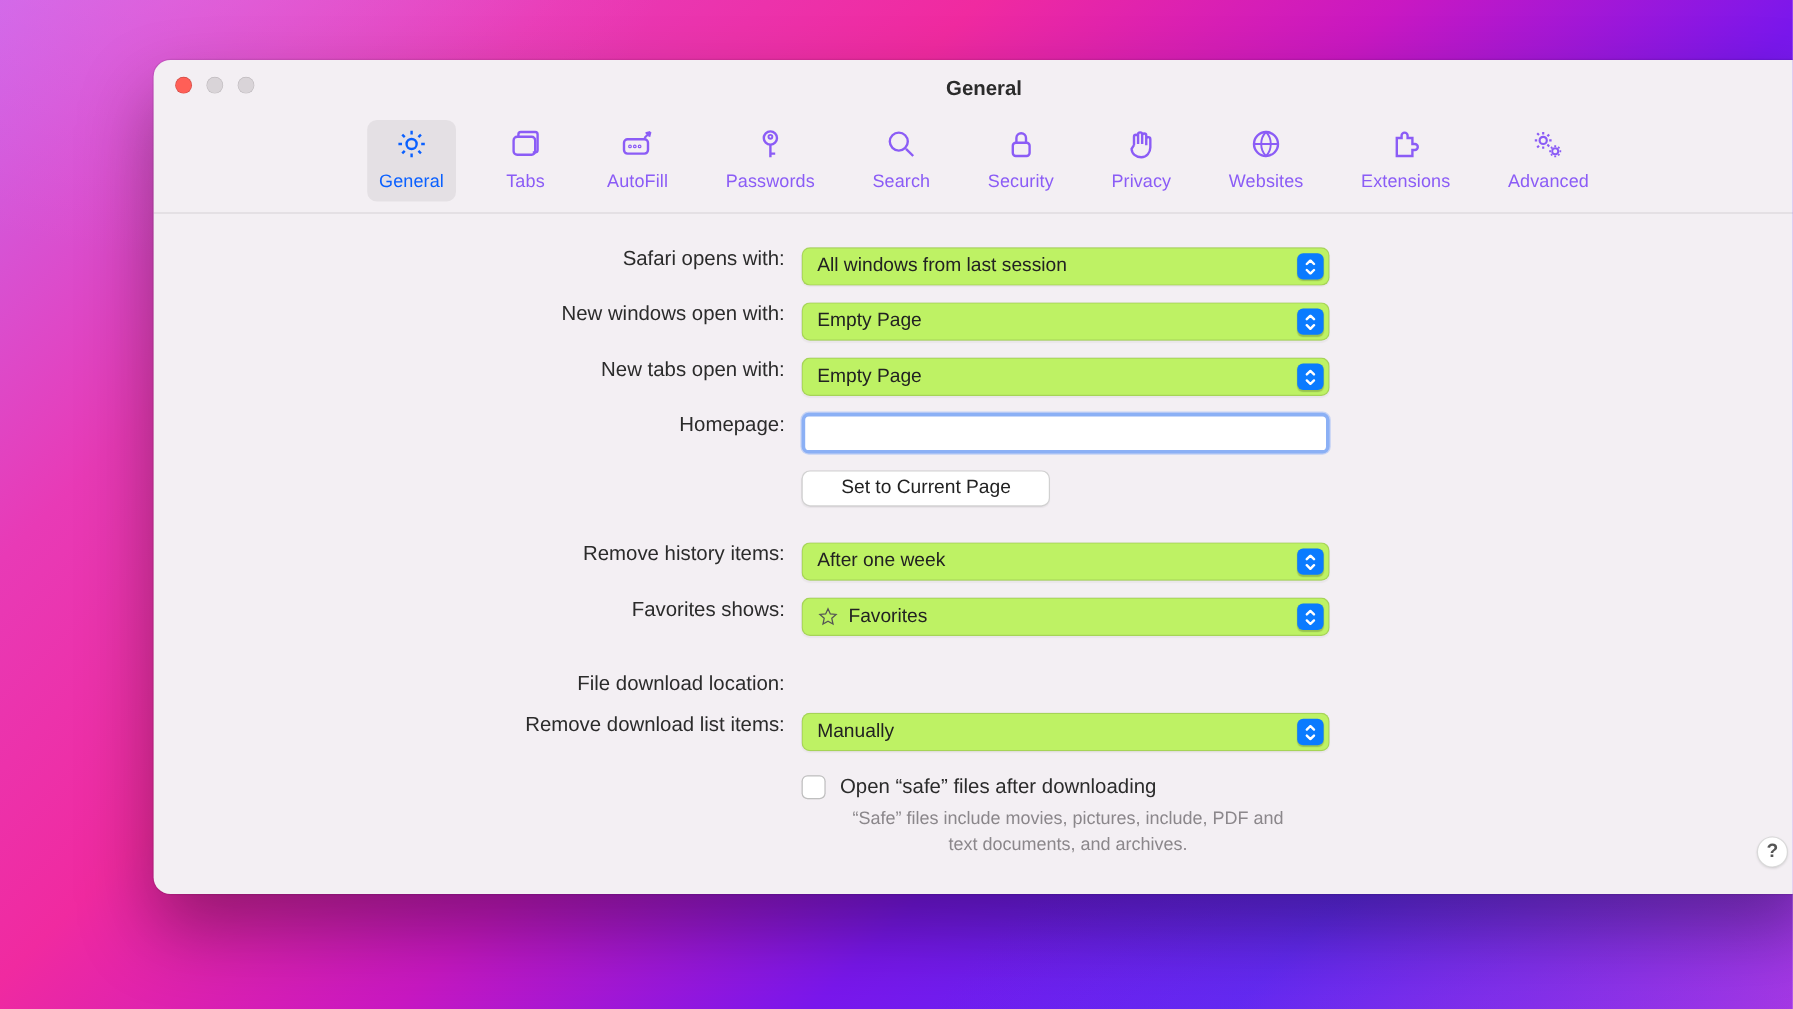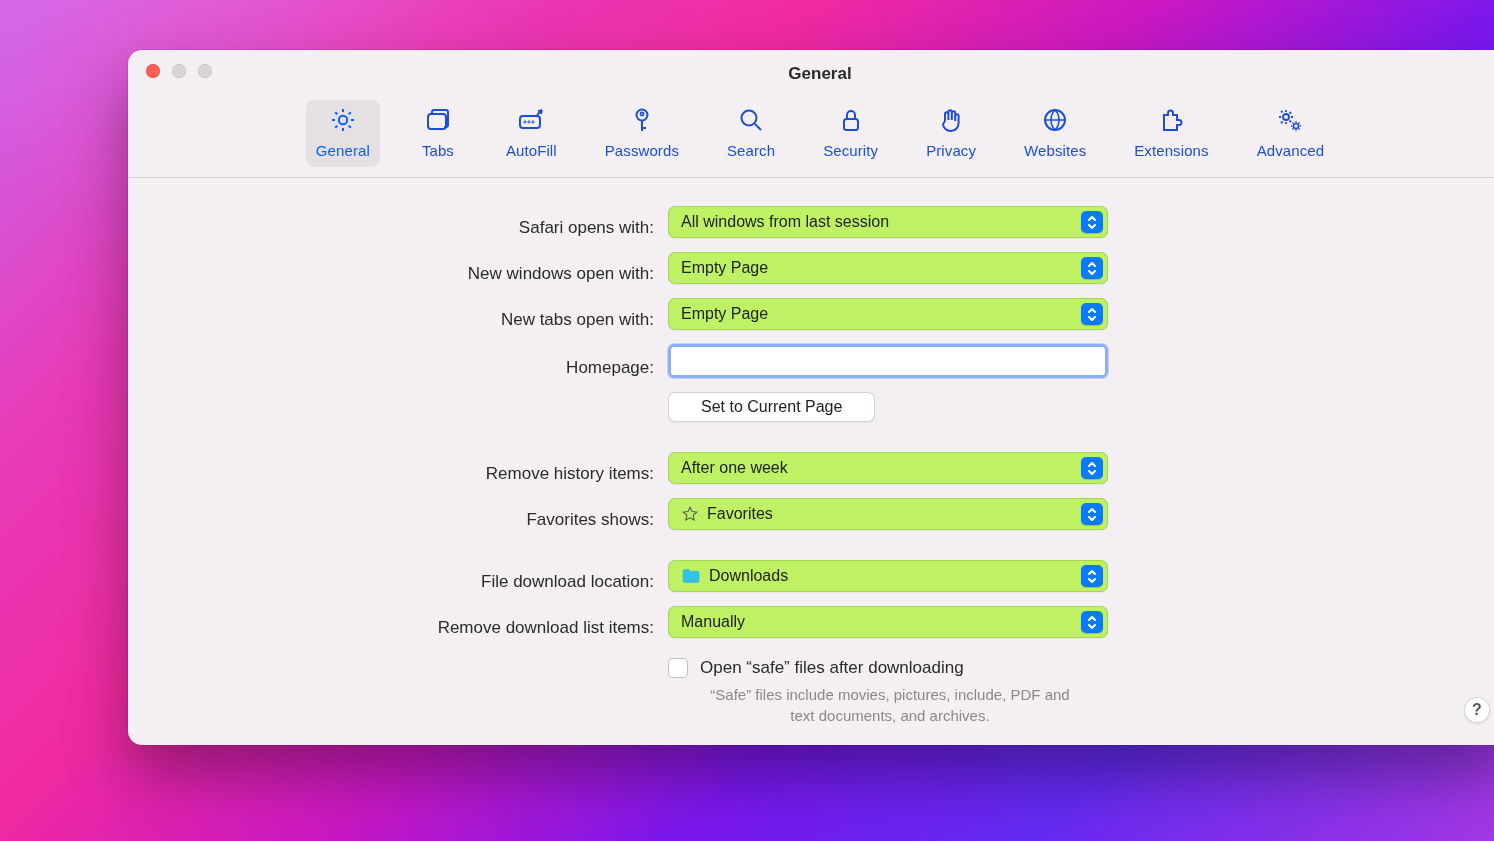--- a/index.html
+++ b/index.html
@@ -57,39 +57,39 @@
     align-items:flex-start;
     gap: 28px;
     padding-top: 2px;
     border-bottom: 1px solid rgba(0,0,0,0.12);
   }
   .tbitem {
     display:flex; flex-direction:column; align-items:center;
     gap:4px;
     padding: 6px 10px 8px;
     border-radius:8px;
-    color:#1d4ed8;
+    color:#8b5cf6;
     cursor:default;
     min-width:60px;
   }
   .tbitem.active {
     background: rgba(0,0,0,0.06);
     color:#0a60ff;
   }
   .tbitem .lbl { font-size:15px; letter-spacing:0.1px; }
   .tbitem.active .lbl { color:#0a60ff; font-weight:500; }
   .tbitem svg { width:28px; height:28px; }
   .tbitem svg * { stroke: currentColor; fill:none; }
 
   .content {
     padding: 28px 40px 20px 40px;
   }
   .row {
     display:flex;
-    align-items:flex-end;
+    align-items:flex-start;
     margin-bottom: 14px;
   }
   .row.gap-top { margin-top: 30px; }
   .lblcol {
     width: 500px;
     text-align: right;
     padding-right: 14px;
     font-size: 17px;
     color: #2b2b2b;
   }
@@ -403,38 +403,20 @@
               <svg viewBox="0 0 10 6">
                 <path d="M2 2l3 3 3-3"></path>
               </svg>
             </span>
         </div>
       </div>
     </div>
 
     <div class="row gap-top">
       <div class="lblcol">File download location:</div>
-      <div class="ctrlcol">
-        <div class="popup">
-          <span class="val">
-            <svg class="folder-icon" viewBox="0 0 24 20">
-                <path d="M2 4a2 2 0 0 1 2-2h5l2 2h9a2 2 0 0 1 2 2v10a2 2 0 0 1-2 2H4a2 2 0 0 1-2-2V4Z" fill="#34c1e8" stroke="#1fa9d0" stroke-width="0.6"></path>
-              </svg>
-            <span>Downloads</span>
-          </span>
-          <span class="chev">
-              <svg viewBox="0 0 10 6">
-                <path d="M2 4l3-3 3 3"></path>
-              </svg>
-              <svg viewBox="0 0 10 6">
-                <path d="M2 2l3 3 3-3"></path>
-              </svg>
-            </span>
-        </div>
-      </div>
     </div>
 
     <div class="row">
       <div class="lblcol">Remove download list items:</div>
       <div class="ctrlcol">
         <div class="popup">
           <span class="val">Manually</span>
           <span class="chev">
               <svg viewBox="0 0 10 6">
                 <path d="M2 4l3-3 3 3"></path>

